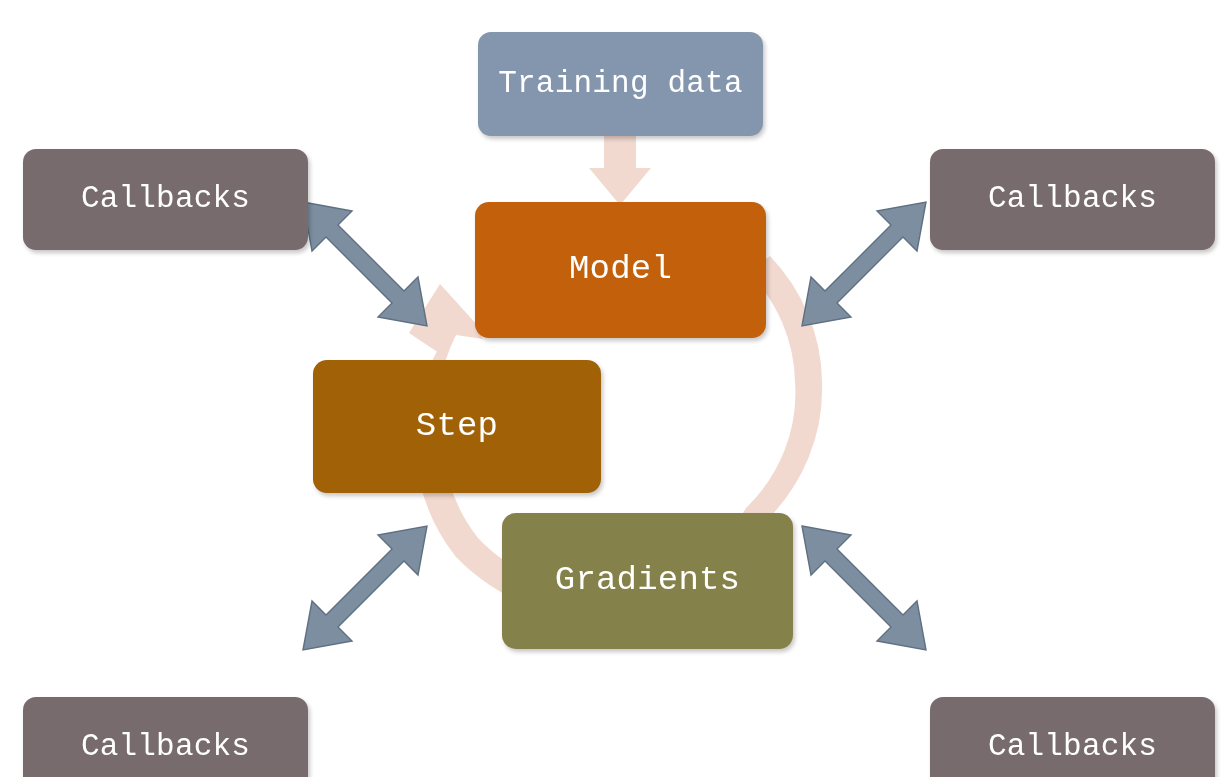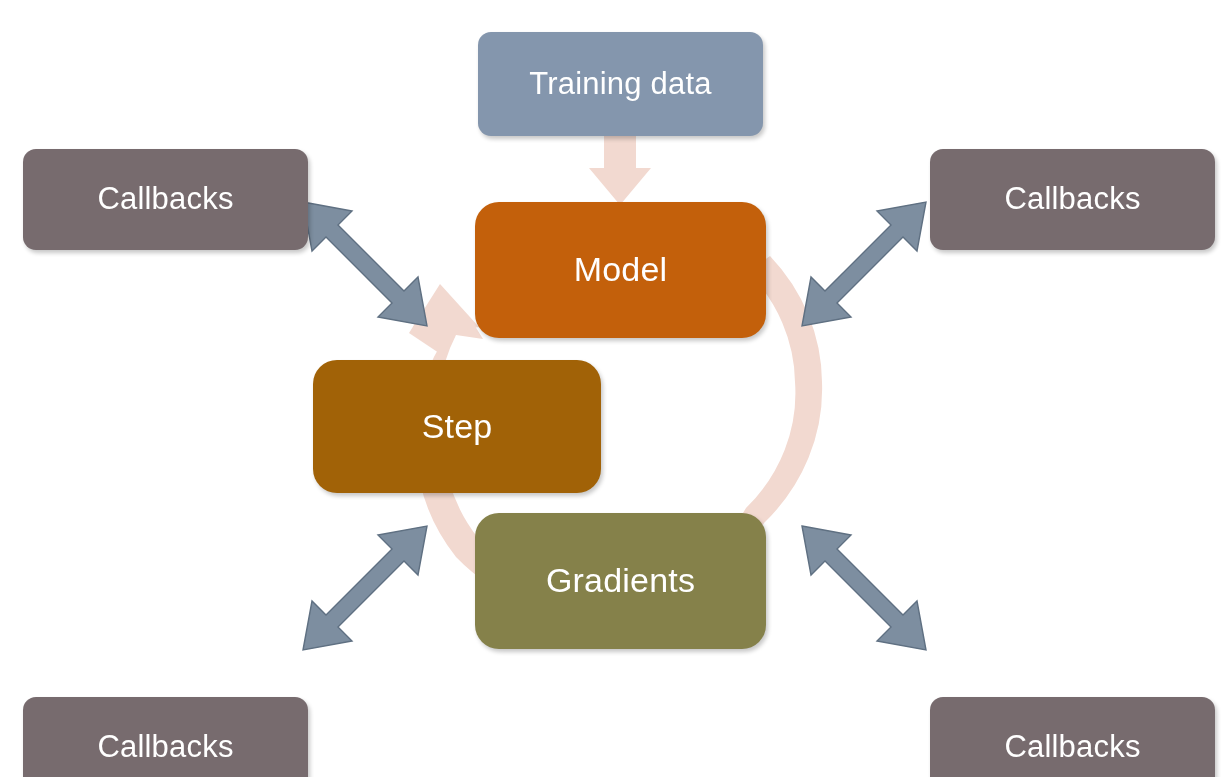--- a/index.html
+++ b/index.html
@@ -7,33 +7,33 @@
     margin: 0;
     padding: 0;
     background: #ffffff;
   }
   #canvas {
     position: relative;
     width: 1229px;
     height: 777px;
     background: #ffffff;
     overflow: hidden;
-    font-family: Liberation Sans, sans-serif;
+    font-family: Liberation Mono, monospace;
   }
   .node {
     position: absolute;
     box-sizing: border-box;
     display: flex;
     align-items: center;
     justify-content: center;
     color: #ffffff;
     font-weight: 400;
     letter-spacing: 0.2px;
     text-align: center;
-    border-radius: 24px;
+    border-radius: 14px;
     box-shadow: 2px 3px 4px rgba(0,0,0,0.22);
     z-index: 5;
     user-select: none;
   }
   .node-label {
     display: block;
     line-height: 1.1;
   }
 
   
@@ -52,21 +52,21 @@
     left: 313px;  top: 360px;  width: 288px; height: 133px;
     background: #a16207;
     font-size: 34px;
   }
   #node-loss {
     left: 640px;  top: 358px;  width: 288px; height: 135px;
     background: #bfbc3f;
     font-size: 34px;
   }
   #node-gradients {
-    left: 475px;  top: 513px;  width: 291px; height: 136px;
+    left: 502px;  top: 513px;  width: 291px; height: 136px;
     background: #85814a;
     font-size: 34px;
   }
   .callback-node {
     width: 285px; height: 101px;
     background: #776b6e;
     font-size: 31px;
     border-radius: 13px;
     margin-top: 48px;
   }

